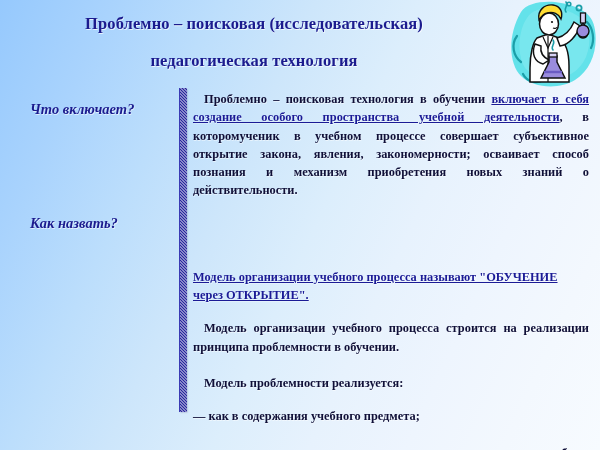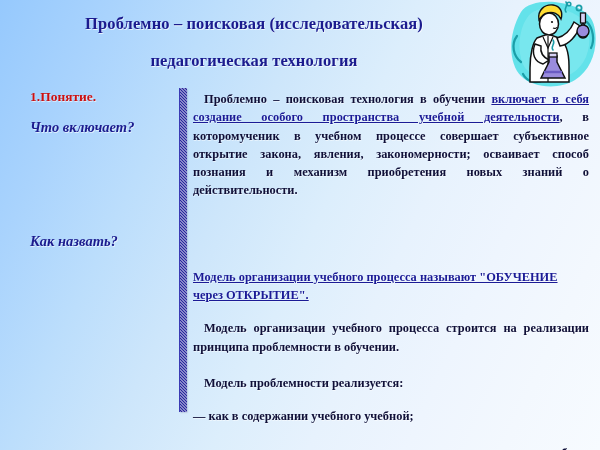--- a/index.html
+++ b/index.html
@@ -190,38 +190,37 @@
 
       <path d="M50 50 C47 46 53 44 50 40" stroke="#1b9ea8" stroke-width="1.6" fill="none" stroke-linecap="round"></path>
       <path d="M63 12 C60 8 66 6 63 2" stroke="#1b9ea8" stroke-width="1.6" fill="none" stroke-linecap="round"></path>
     </svg>
   </div>
 
   <div class="divider"></div>
 
   <div class="left-col">
     <div class="lc-group g1">
-      <div class="lc-heading">1.Понятие.</div>
       <div class="lc-question">Что включает?</div>
     </div>
     <div class="lc-group g2">
       <div class="lc-question">Как назвать?</div>
     </div>
   </div>
 
   <div class="right-col">
 
     <p class="para p1 indent">
       <span>Проблемно – поисковая технология  в обучении </span><span class="u">включает в себя создание особого пространства учебной деятельности</span><span>, в которомученик в учебном процессе совершает субъективное открытие закона, явления, закономерности; осваивает способ познания и механизм приобретения новых знаний о действительности.</span>
     </p>
 
     <p class="para p2">Модель организации учебного процесса называют "ОБУЧЕНИЕ через ОТКРЫТИЕ".</p>
 
     <p class="para p3 indent">Модель организации учебного процесса строится на реализации принципа проблемности в обучении.</p>
 
     <p class="para p4 indent">Модель проблемности реализуется:</p>
 
-    <p class="para p5">— как в содержании учебного учебной;</p>
+    <p class="para p5">— как в содержания учебного предмета;</p>
 
     <p class="para p6">— так и в процессе развертывания этого содержания в учебном процессе.</p>
   </div>
 
 </div>
 
 </body></html>

